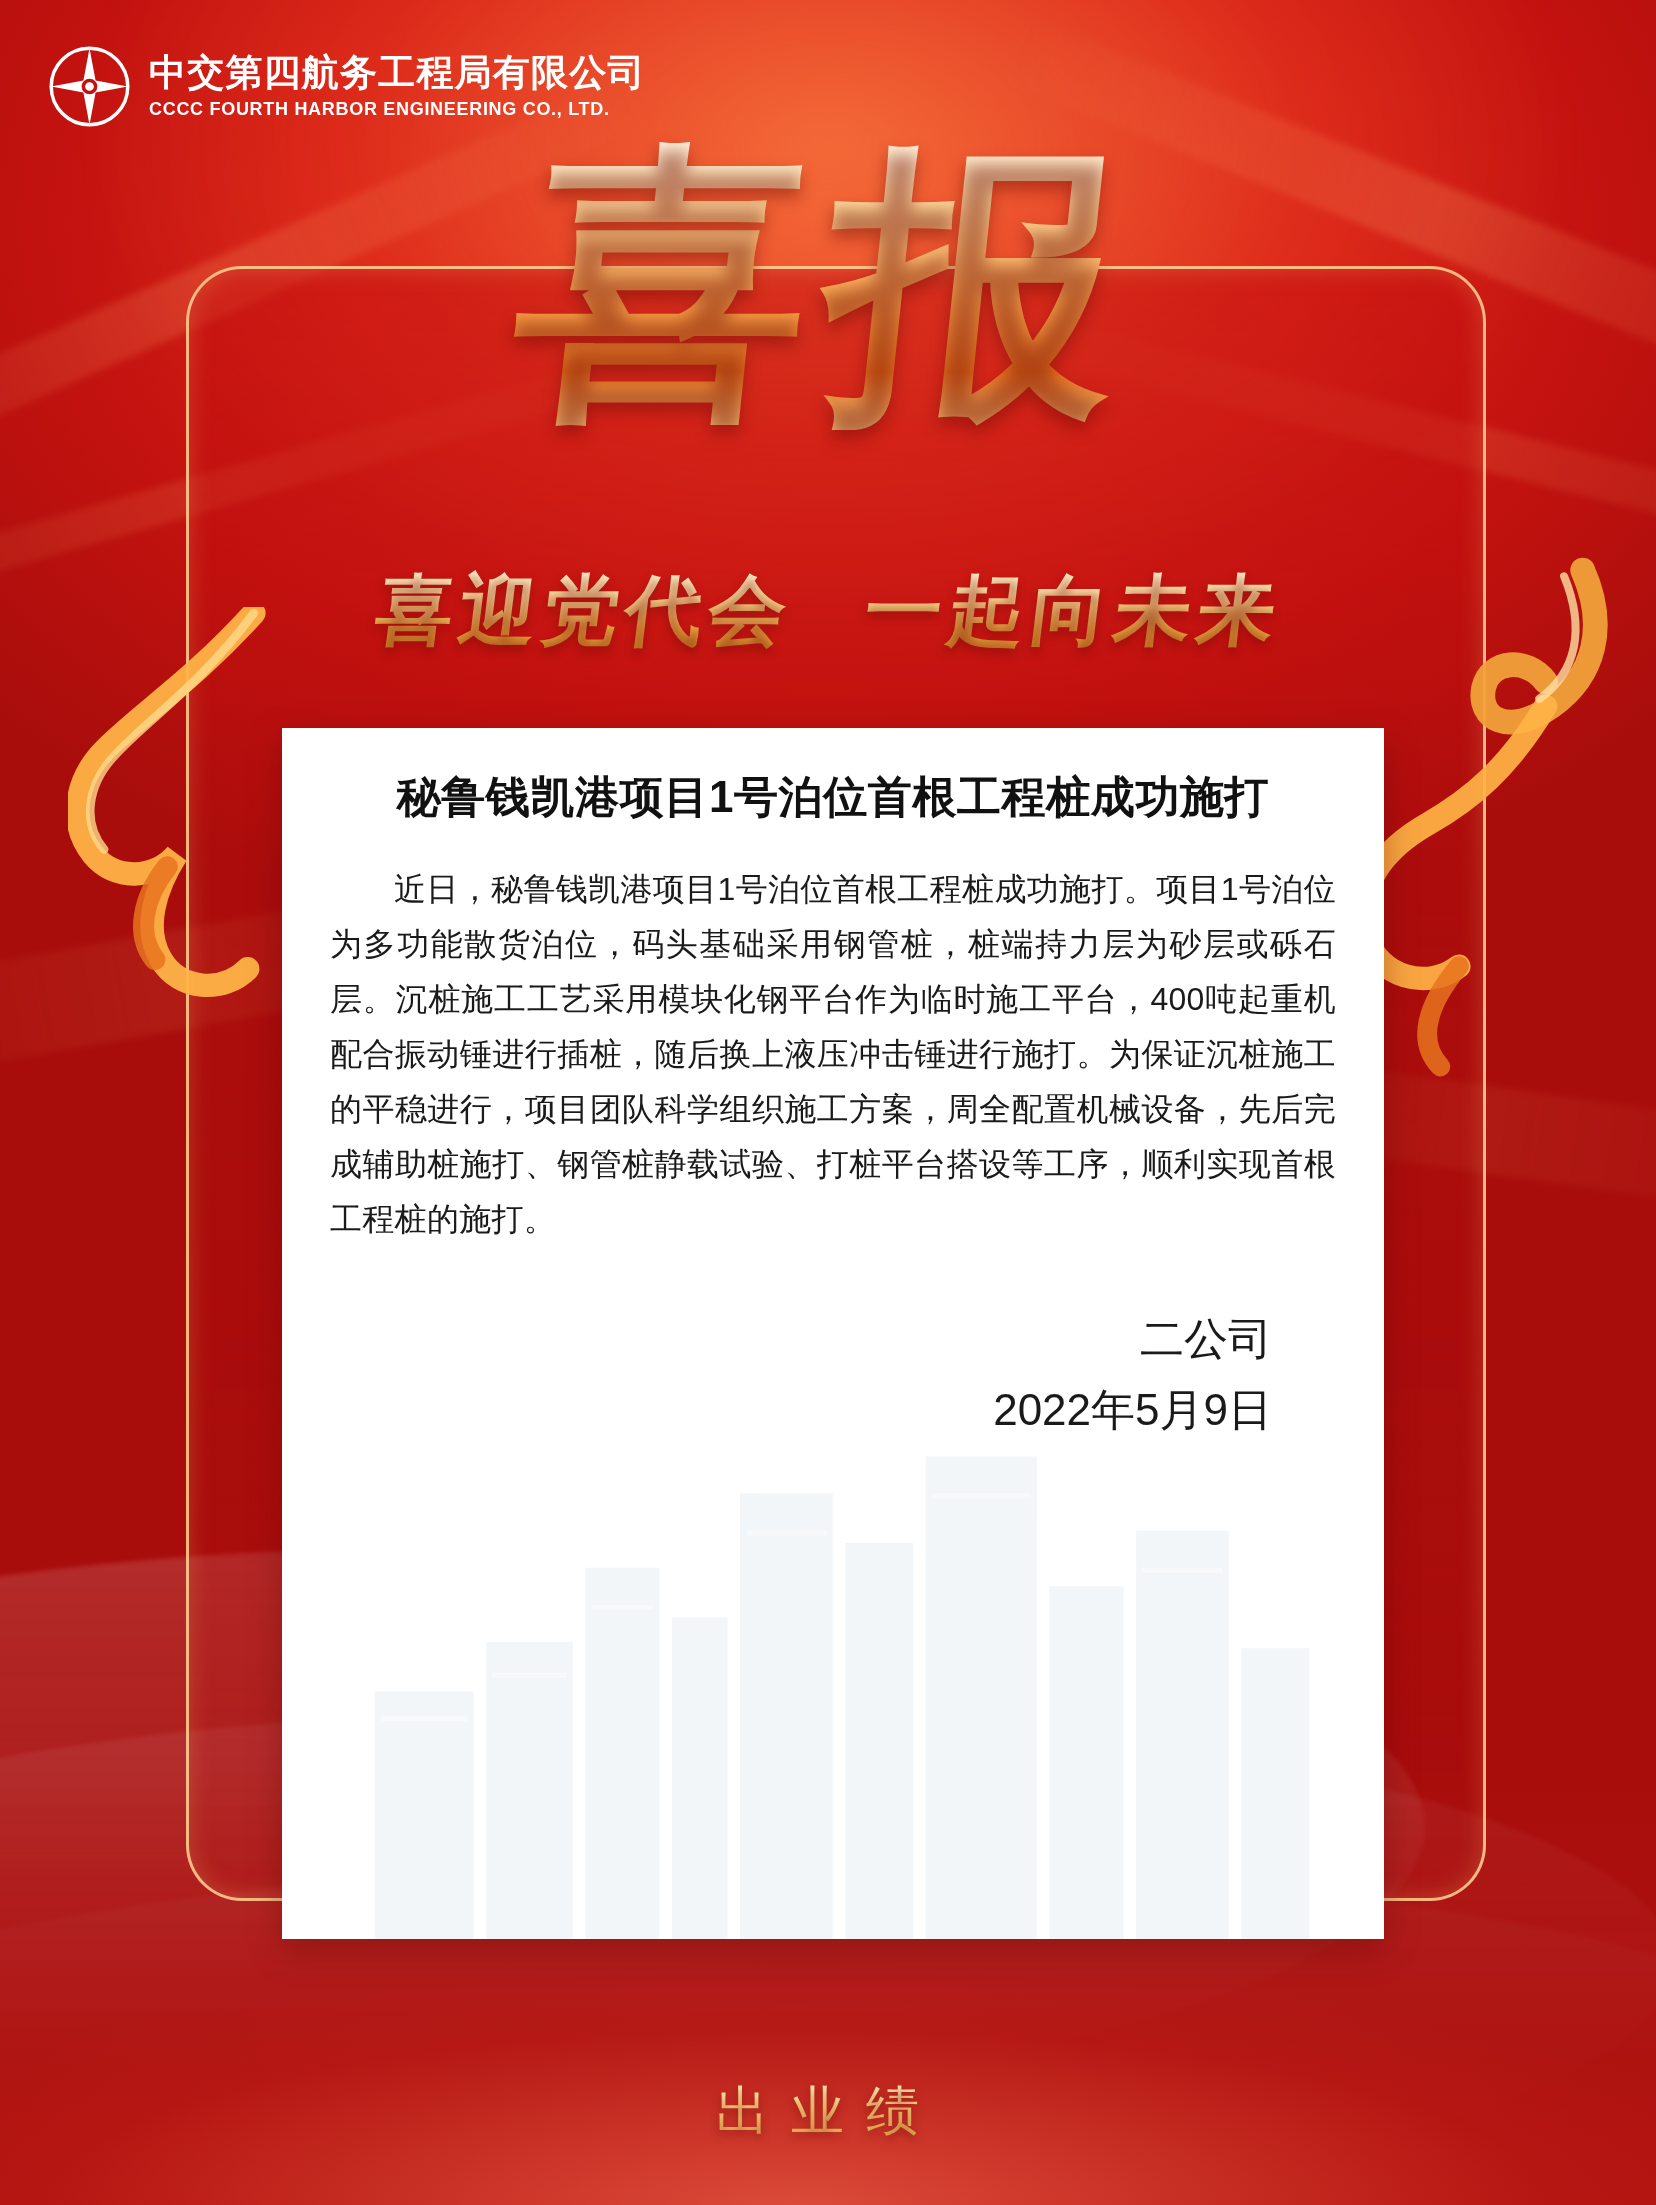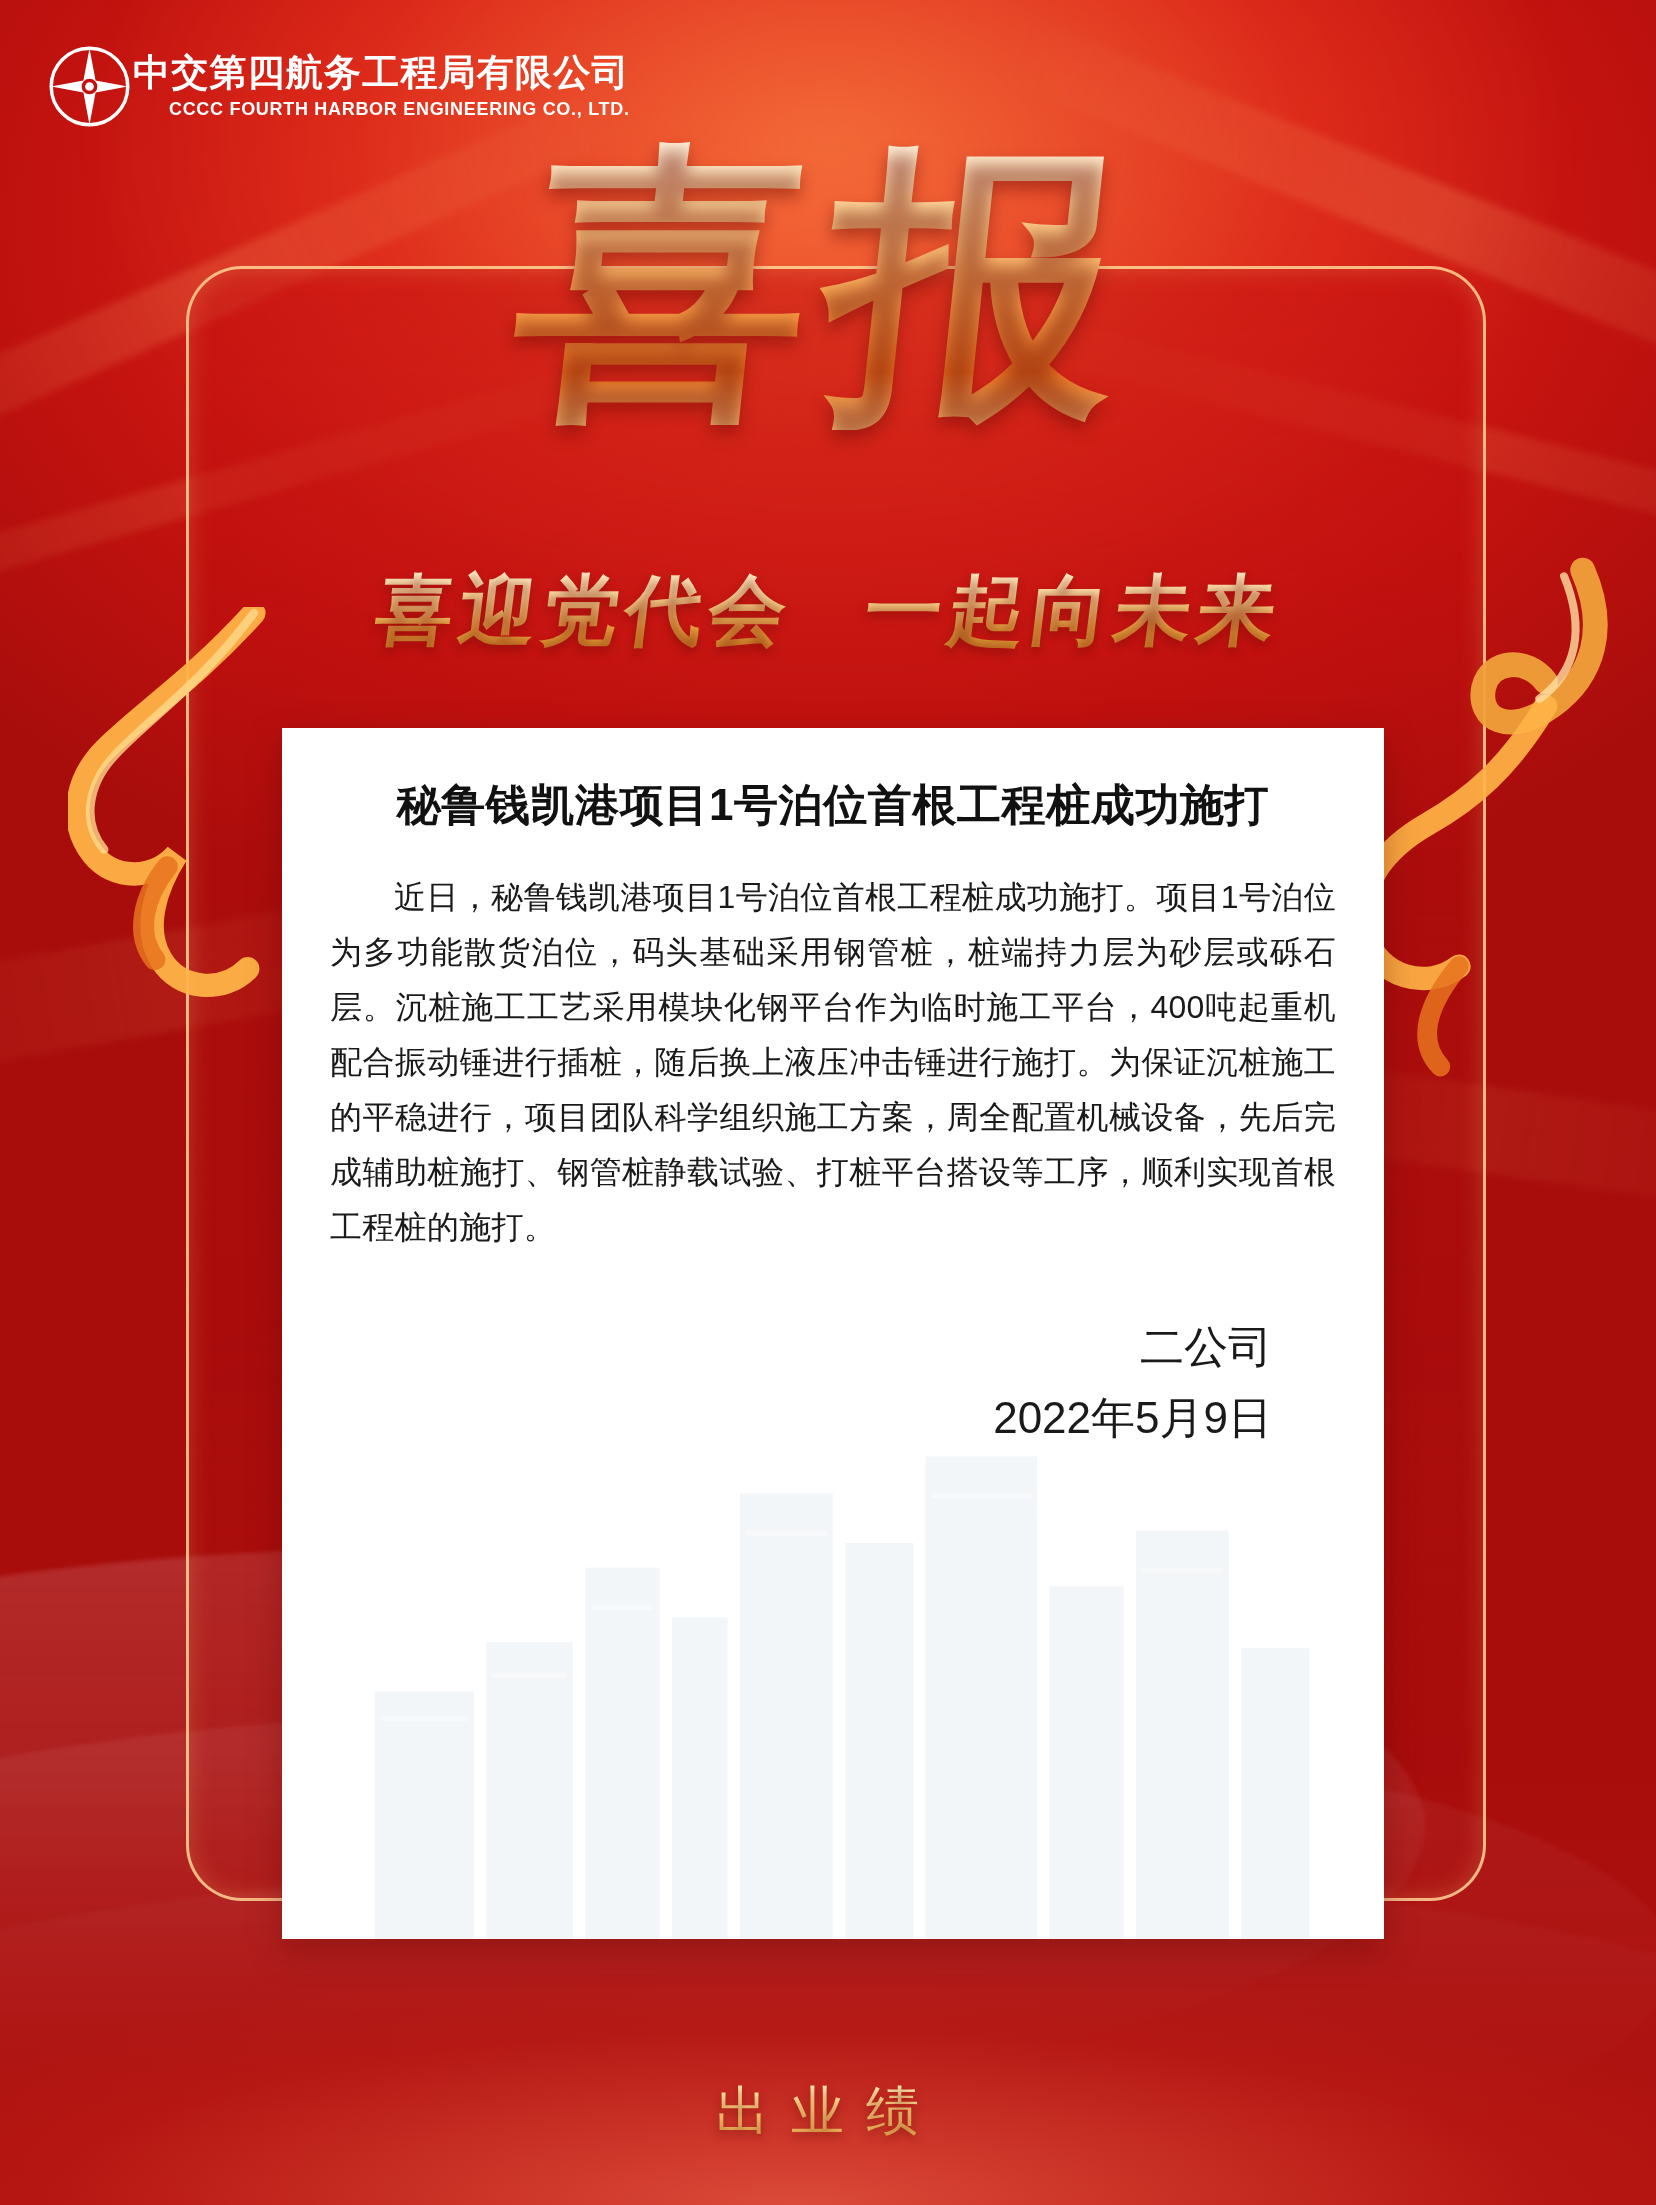--- a/index.html
+++ b/index.html
@@ -64,22 +64,22 @@
       radial-gradient(ellipse 1362px 322px at 48% 100%, rgba(255,120,90,0.55) 0%, rgba(220,40,25,0.15) 55%, rgba(200,20,15,0) 75%),
       linear-gradient(0deg, #b01310 0%, rgba(176,19,16,0) 100%);
   }
 
   
   .logo-row {
     position: absolute;
     left: 46px; top: 43px;
     display: flex;
     align-items: center;
+    gap: 16px;
     z-index: 8;
-    text-align: right;
   }
   .logo-mark { width: 87px; height: 87px; flex: none; }
   .logo-text { display: flex; flex-direction: column; justify-content: center; }
   .logo-cn {
     color: #ffffff;
     font-size: 37px;
     font-weight: 700;
     letter-spacing: 1.2px;
     line-height: 1.1;
     white-space: nowrap;
@@ -177,21 +177,20 @@
     box-sizing: border-box;
   }
   .card-title {
     font-size: 44px;
     font-weight: 700;
     color: #111111;
     text-align: center;
     letter-spacing: 0.6px;
     line-height: 1.25;
     white-space: nowrap;
-    margin-top: 8px;
   }
   .card-body {
     margin-top: 38px;
     font-size: 32px;
     line-height: 1.72;
     color: #1a1a1a;
     text-align: justify;
     text-indent: 2em;
     letter-spacing: 0.3px;
   }

